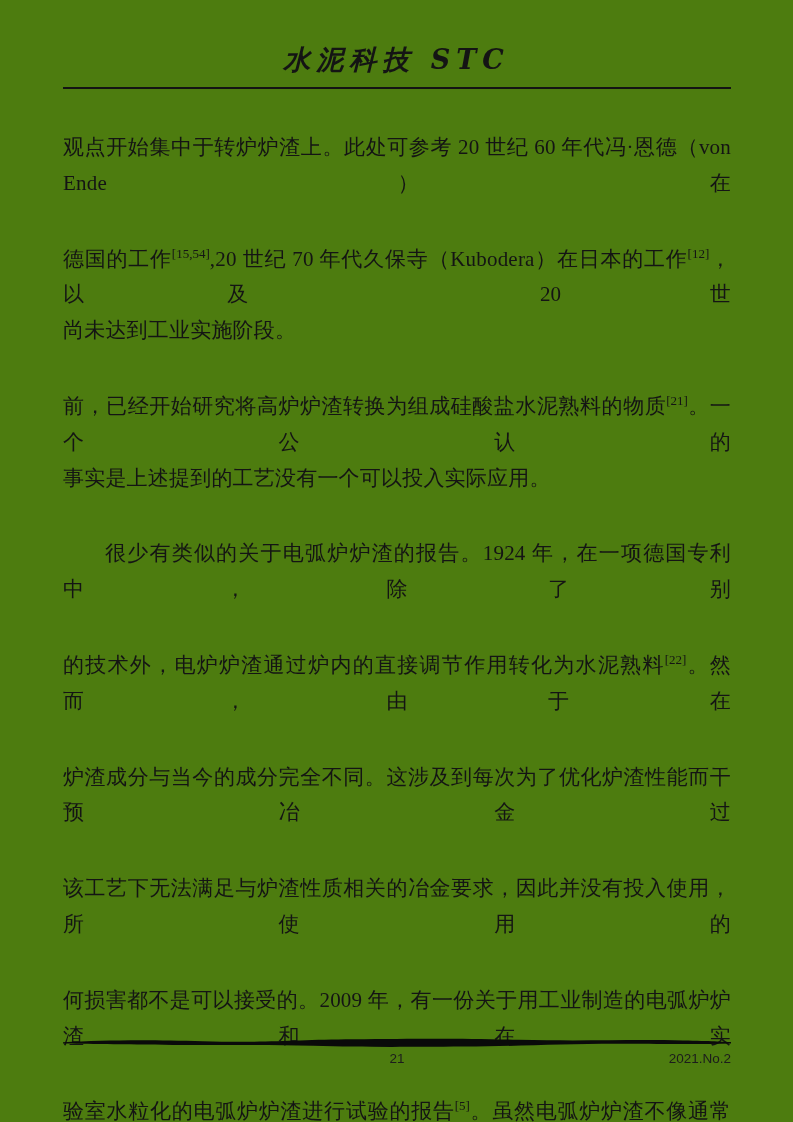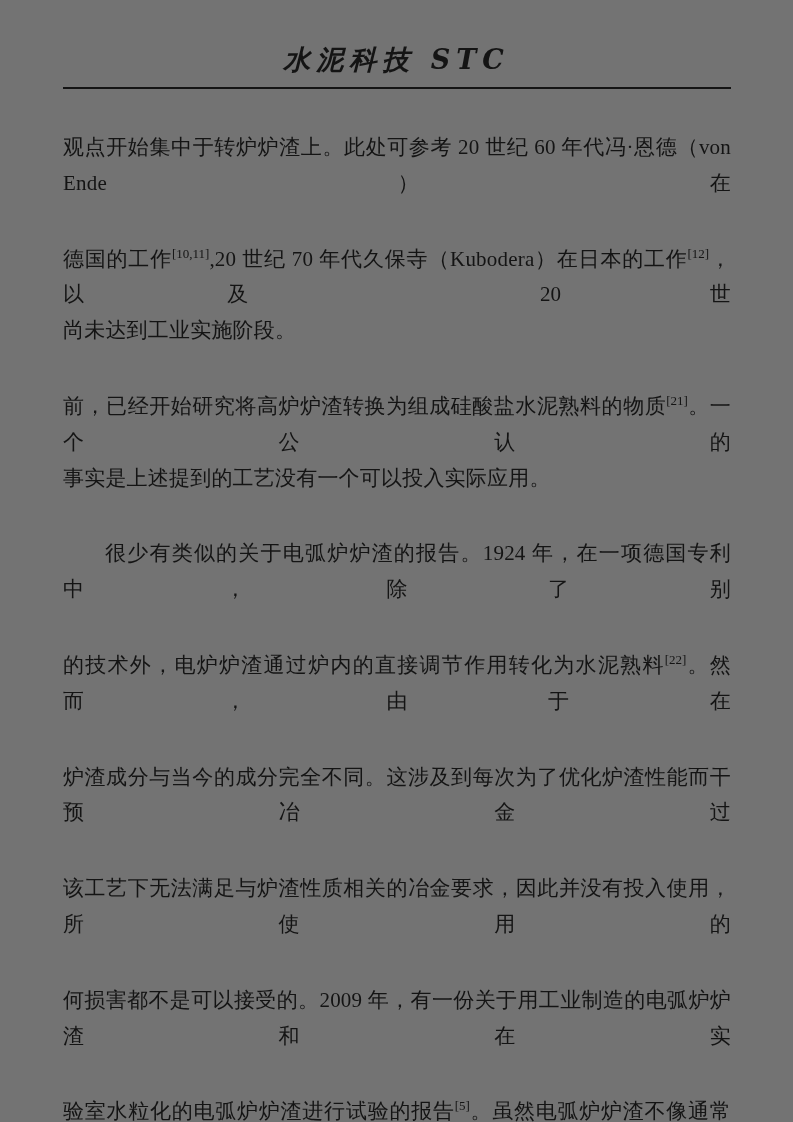--- a/index.html
+++ b/index.html
@@ -4,21 +4,21 @@
 <style>
   html,body{margin:0;padding:0;}
   body{
     width:793px;height:1122px;
     background:#ffffff;
     font-family:"Liberation Serif","DejaVu Serif",serif;
     color:#141414;
     position:relative;
     overflow:hidden;
   }
-  .page{position:absolute;inset:0;background:#737373;}
+  .page{position:absolute;inset:0;background:#4d7c0f;}
 
   
   .journal-title{
     position:absolute;top:40px;left:0;width:100%;
     text-align:center;
     font-family:"DejaVu Serif","Liberation Serif",serif;
     font-style:italic;font-weight:bold;
     font-size:27px;line-height:40px;
     letter-spacing:6px;
   }
@@ -70,26 +70,47 @@
 <body>
 
 <div class="page">
 
   <div class="journal-title">水泥科技 STC</div>
 
   <div class="header-rule"></div>
 
   <div class="body-text">
       <div class="line fill">观点开始集中于转炉炉渣上。此处可参考 20 世纪 60 年代冯·恩德（von Ende）在</div>
-      <div class="line fill">德国的工作<sup>[10,11]</sup>,20 世纪 70 年代久保寺（Kubodera）在日本的工作<sup>[12]</sup>，以及 20 世</div>
+      <div class="line fill">德国的工作<sup>[15,54]</sup>,20 世纪 70 年代久保寺（Kubodera）在日本的工作<sup>[12]</sup>，以及 20 世</div>
       <div class="line">尚未达到工业实施阶段。</div>
       <div class="line fill">前，已经开始研究将高炉炉渣转换为组成硅酸盐水泥熟料的物质<sup>[21]</sup>。一个公认的</div>
       <div class="line">事实是上述提到的工艺没有一个可以投入实际应用。</div>
       <div class="line fill indent">很少有类似的关于电弧炉炉渣的报告。1924 年，在一项德国专利中，除了别</div>
       <div class="line fill">的技术外，电炉炉渣通过炉内的直接调节作用转化为水泥熟料<sup>[22]</sup>。然而，由于在</div>
       <div class="line fill">炉渣成分与当今的成分完全不同。这涉及到每次为了优化炉渣性能而干预冶金过</div>
       <div class="line fill">该工艺下无法满足与炉渣性质相关的冶金要求，因此并没有投入使用，所使用的</div>
       <div class="line fill">何损害都不是可以接受的。2009 年，有一份关于用工业制造的电弧炉炉渣和在实</div>
       <div class="line fill">验室水粒化的电弧炉炉渣进行试验的报告<sup>[5]</sup>。虽然电弧炉炉渣不像通常的颗粒状</div>
     </div>
 
+  <div class="footer">
+    <svg class="footer-bar" viewBox="0 0 668 11" preserveAspectRatio="none" aria-hidden="true">
+      <path fill="#0a0a0a" d="
+        M0,5.2
+        C 40,3.2 80,2.4 140,4.2
+        C 200,6.2 230,2.6 290,2.2
+        C 350,1.8 390,1.0 455,2.8
+        C 520,4.4 560,2.4 620,3.4
+        C 648,3.9 660,4.6 668,5.0
+        L 668,6.4
+        C 640,7.4 610,7.0 560,6.8
+        C 500,6.6 460,9.2 400,9.6
+        C 340,10.0 300,10.4 250,8.8
+        C 200,7.3 160,8.4 110,8.0
+        C 60,7.6 20,7.2 0,6.6 Z"></path>
+    </svg>
+    <div class="footer-row">
+      <span class="page-number">21</span>
+      <span class="issue-number">2021.No.2</span>
+    </div>
+  </div>
 
 </div>
 
 </body></html>

